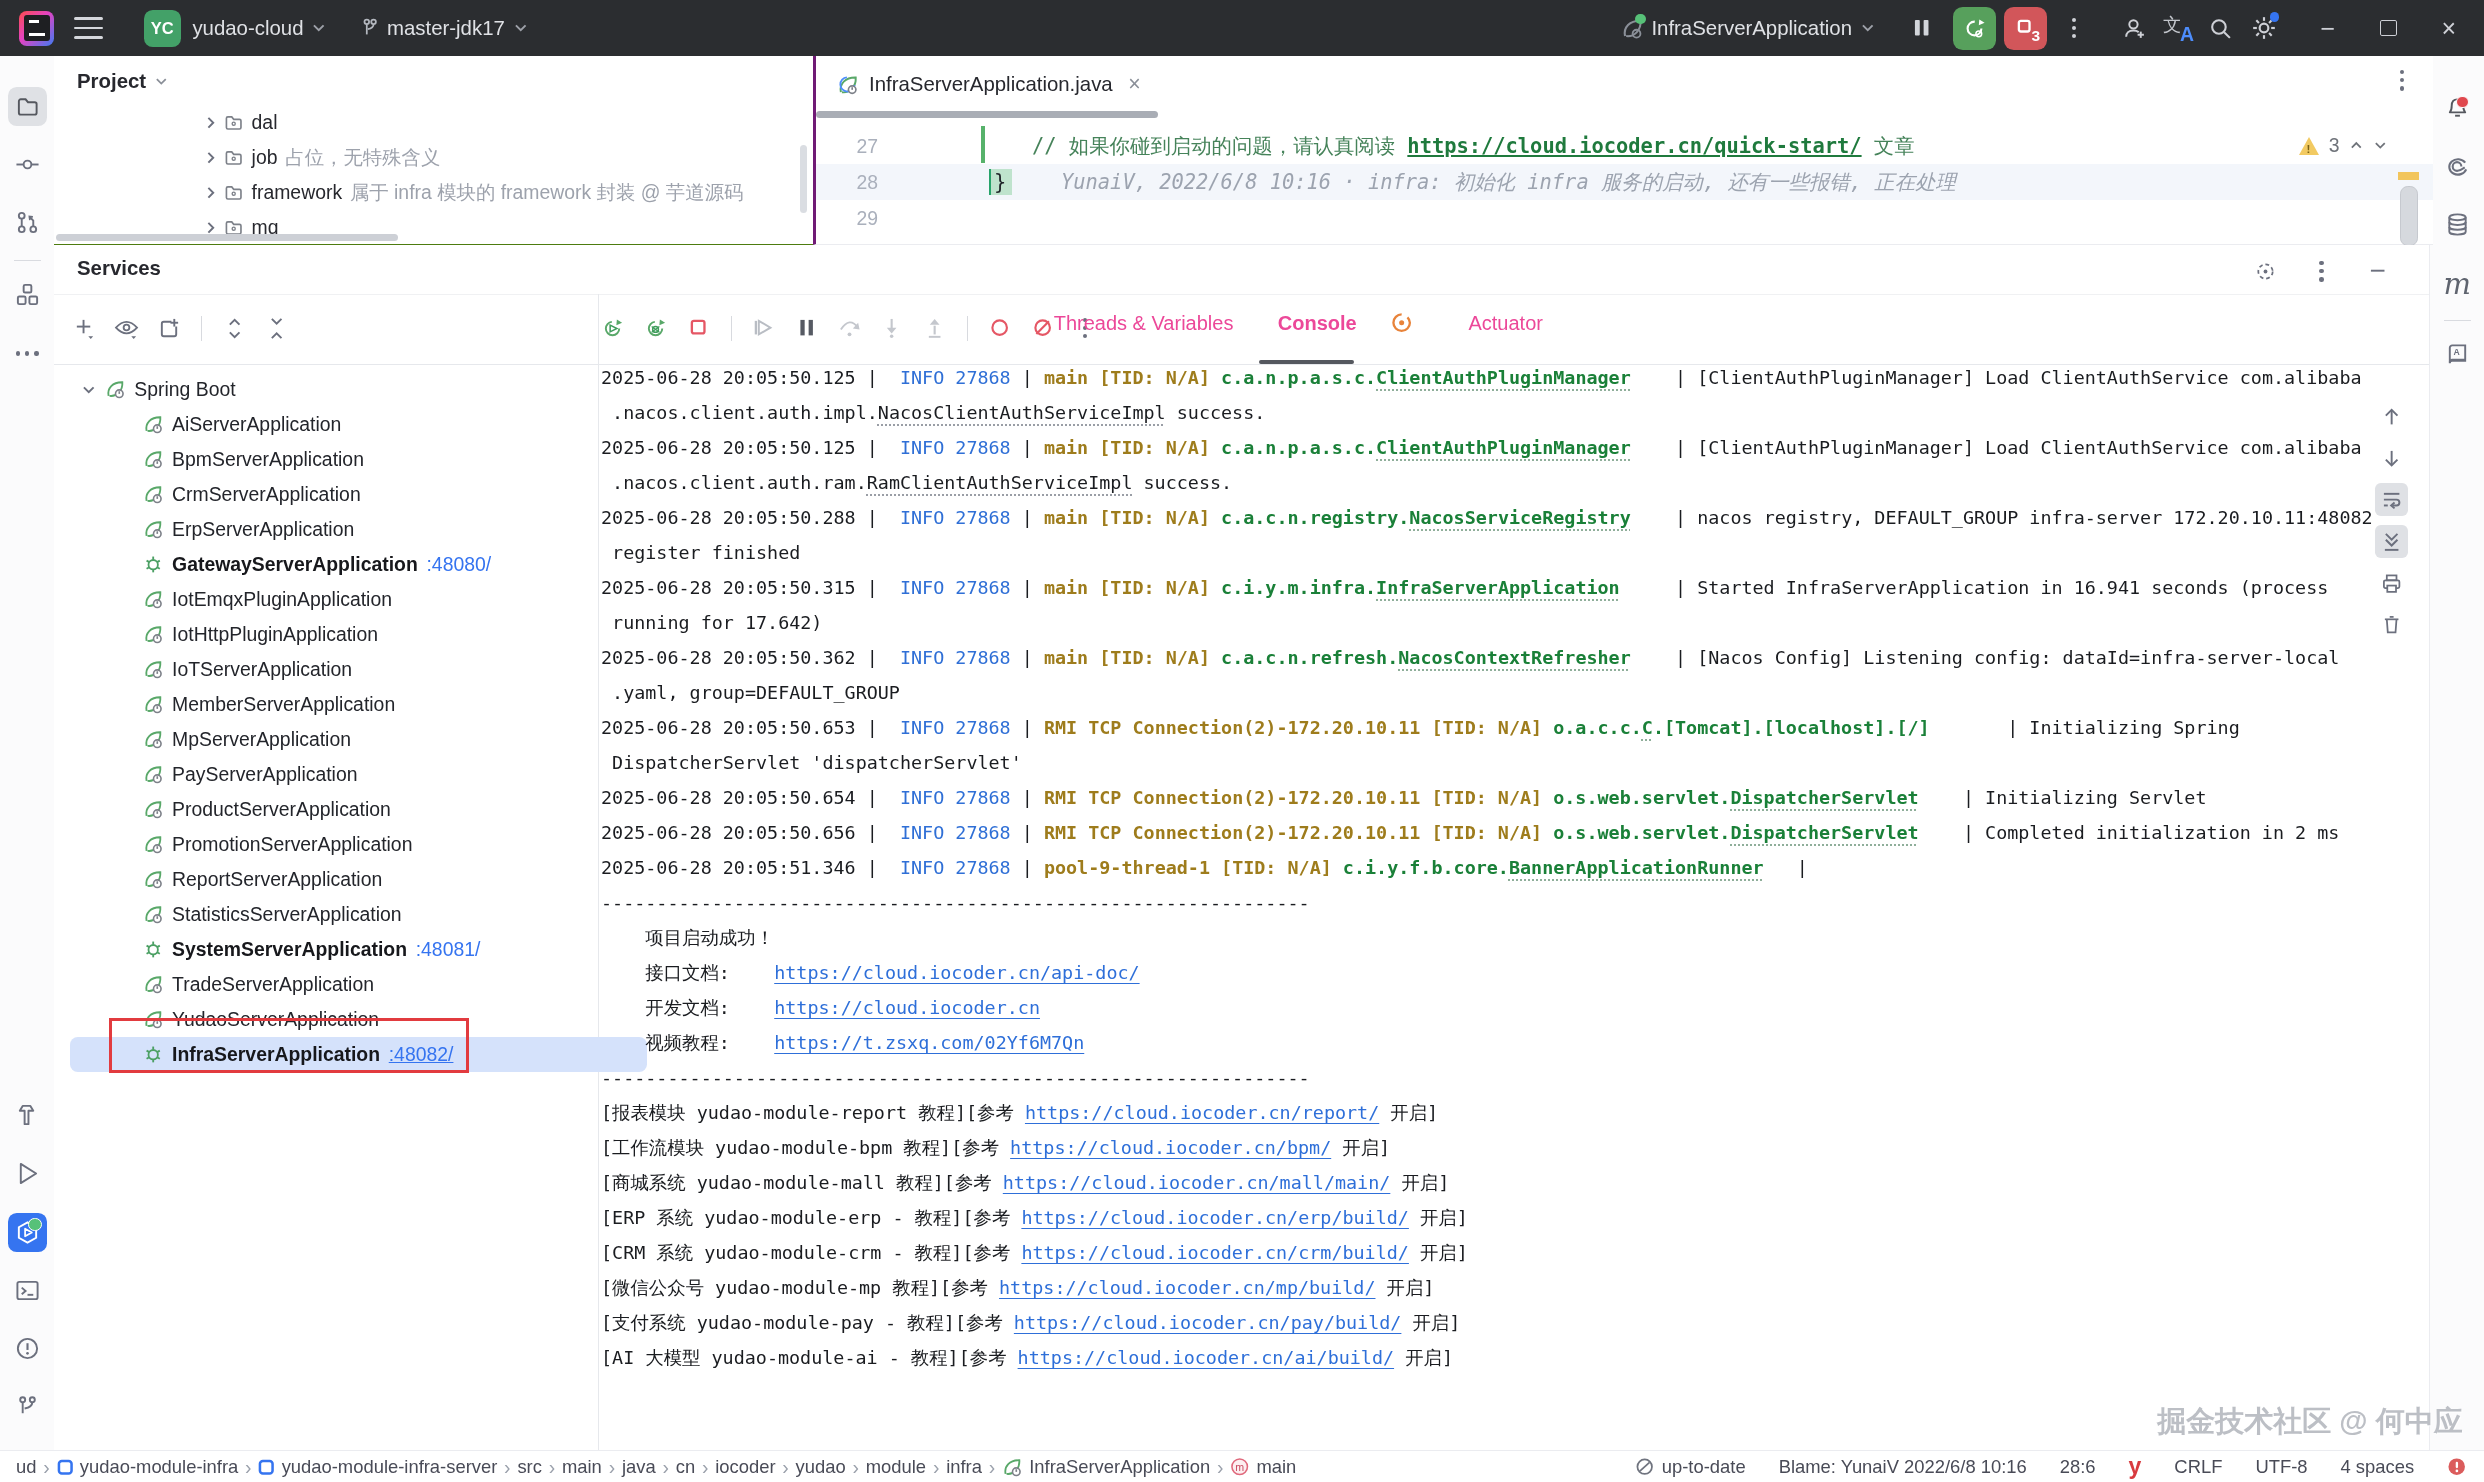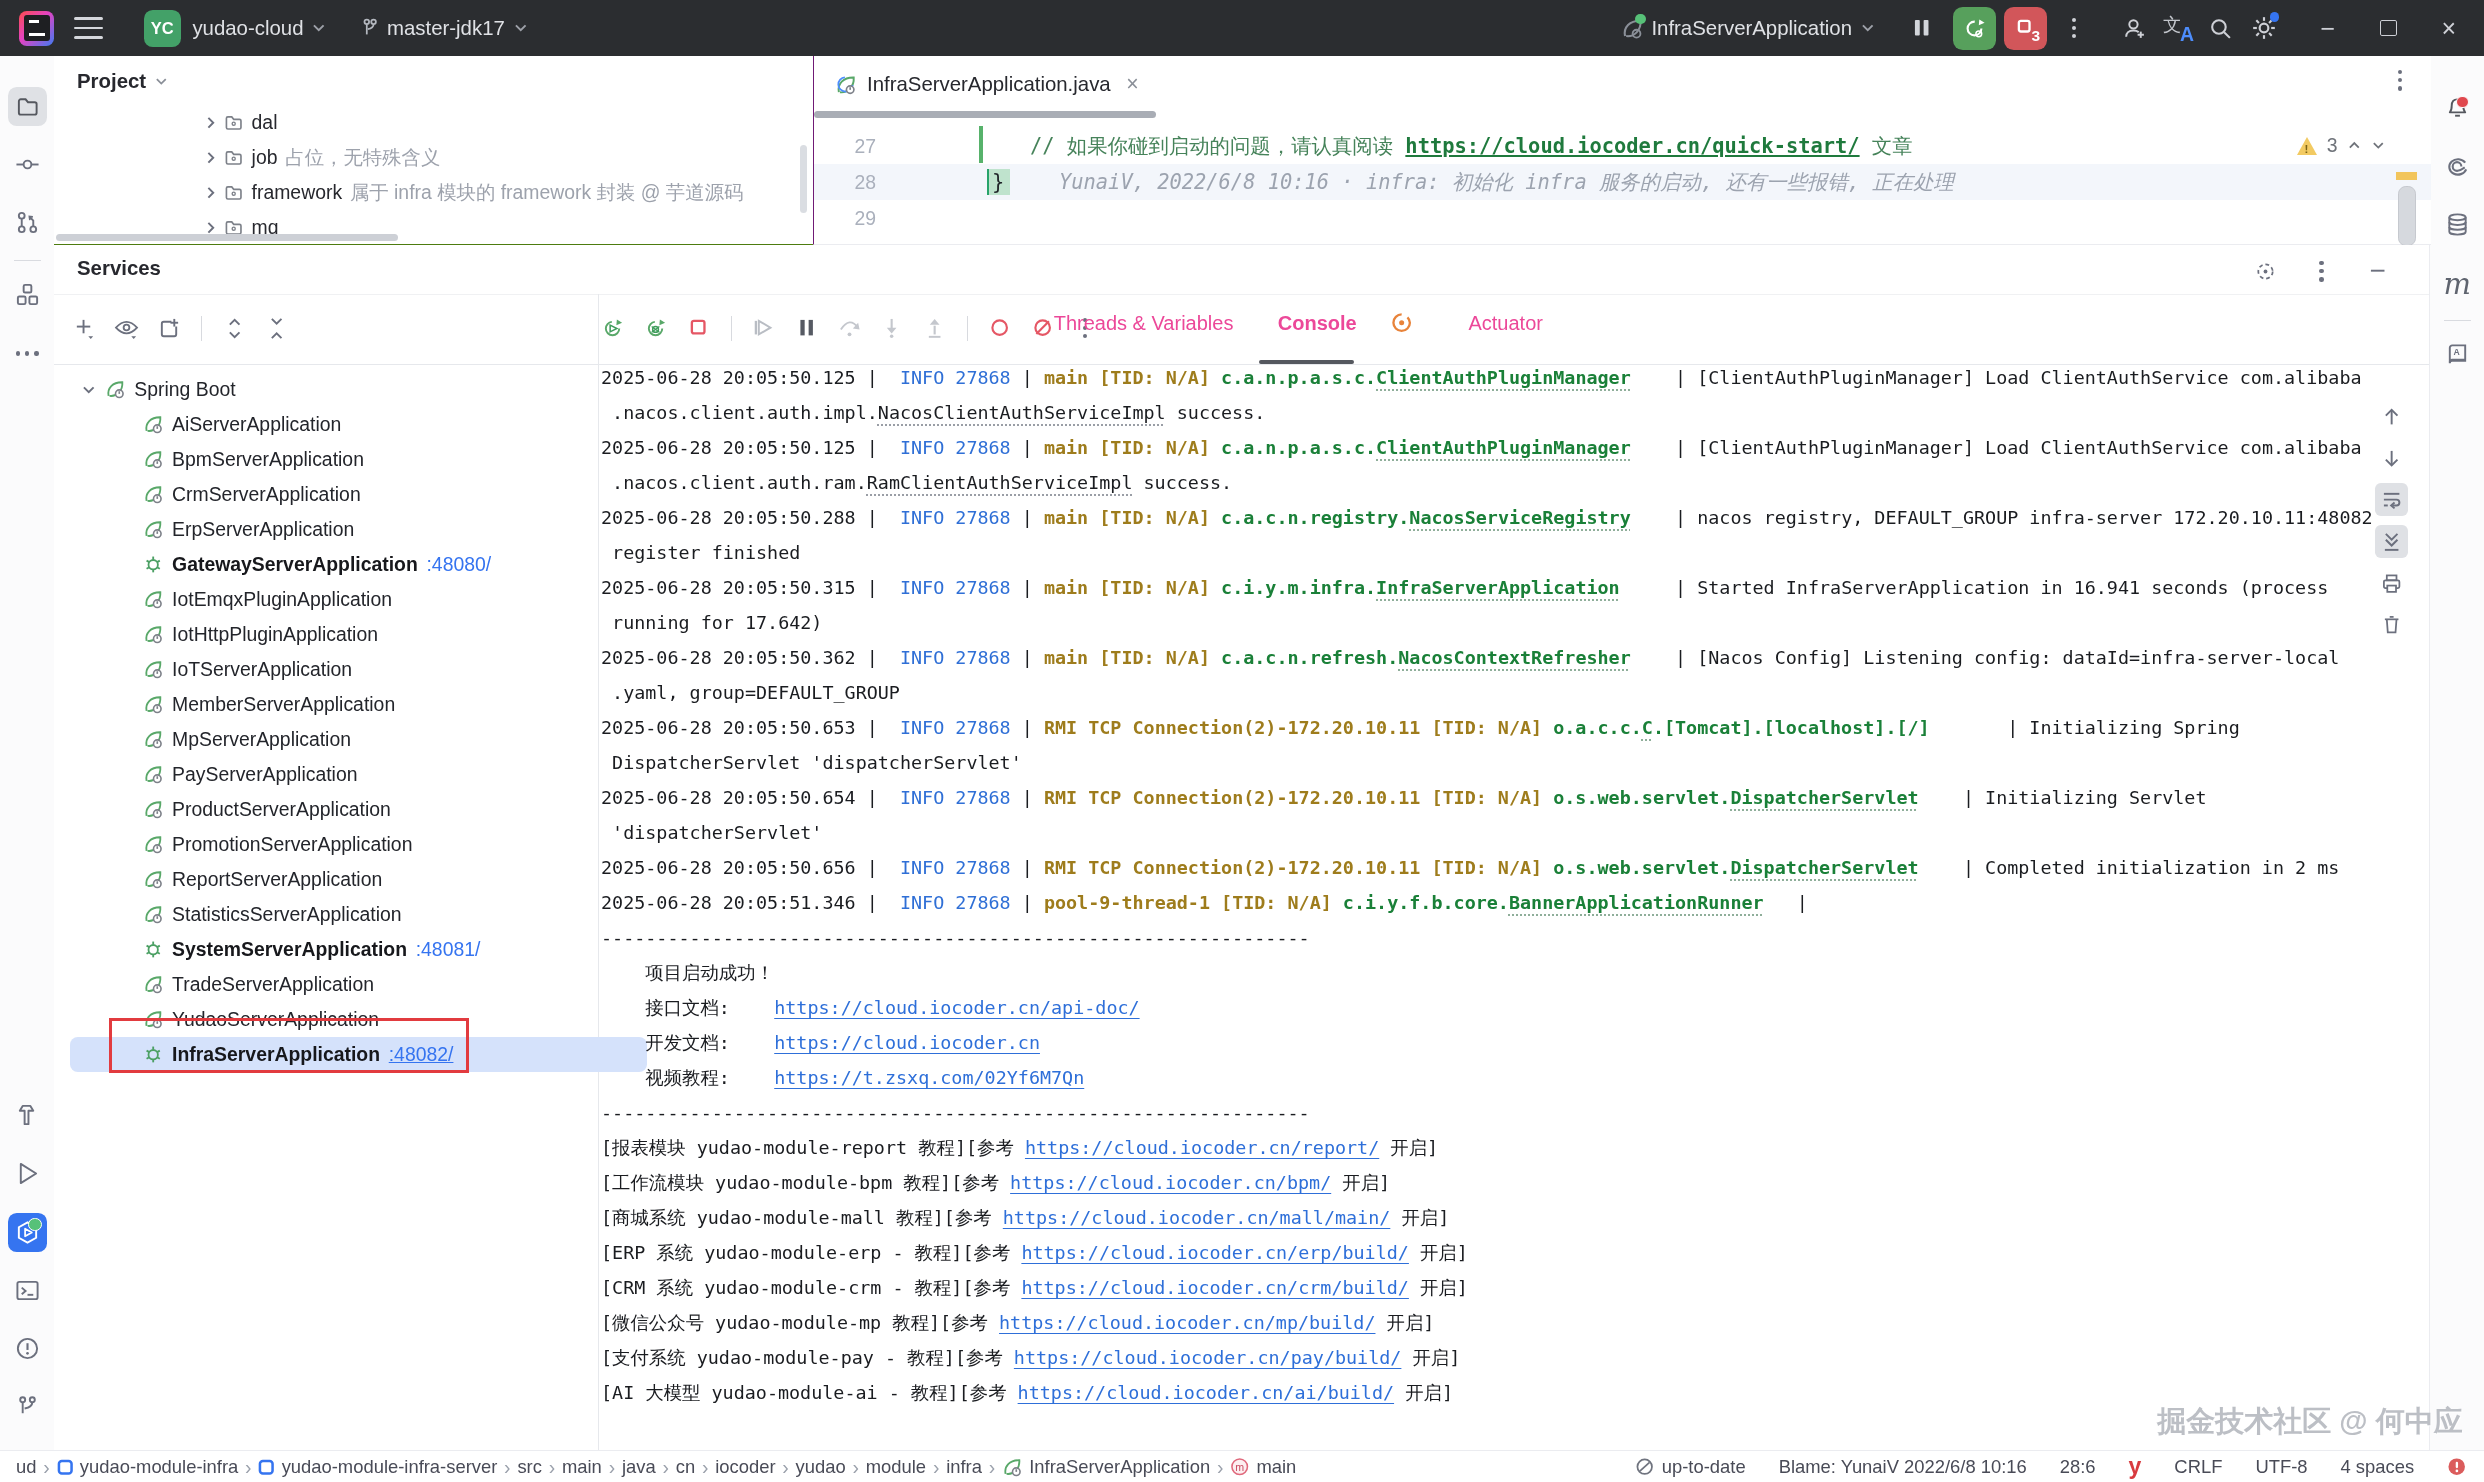--- a/index.html
+++ b/index.html
@@ -58,21 +58,21 @@
   #project-title{font-size:20.4px;font-weight:600;color:#27282e;}
   #project-tree{position:absolute;left:0;top:49px;right:0;}
   .prj-row{height:35px;display:flex;align-items:center;padding-left:151px;gap:7.8px;white-space:nowrap;}
   .prj-label{font-size:19.4px;color:#27282e;}
   .prj-note{font-size:19.4px;color:#9da2ac;}
   .hscroll{position:absolute;left:1.9px;bottom:2.9px;width:342px;height:6.8px;border-radius:3.9px;background:#cdd0d6;}
   .vscroll-p{position:absolute;right:5.8px;top:89px;width:6.8px;height:68px;border-radius:3.9px;background:#dadde2;}
 
   
   #editor{position:absolute;left:813px;top:56px;width:1617px;height:188px;background:#fff;
-          border-left:1px solid #701a75;border-bottom:1px solid #ebecf0;}
+          border-left:3px solid #701a75;border-bottom:1px solid #ebecf0;}
   #tabbar{position:absolute;left:0;top:0;right:0;height:57px;display:flex;align-items:center;}
   #editor-tab{display:flex;align-items:center;gap:9.7px;padding:0 19.4px 0 21.3px;height:100%;cursor:pointer;}
   #tab-title{font-size:20.4px;color:#27282e;}
   .tab-close{font-size:21.3px;color:#8a8f98;margin-left:5.8px;cursor:pointer;}
   #tab-underline{position:absolute;left:0;top:55px;width:342px;height:6.8px;border-radius:3.9px;background:#a9adb5;}
   #editor-kebab{position:absolute;right:29px;top:13.6px;}
   .kebab{display:flex;flex-direction:column;gap:3.9px;cursor:pointer;}
   .kebab i{width:4.4px;height:4.4px;border-radius:50%;background:#6c707e;}
   .code-row{position:absolute;left:0;right:0;height:36px;display:flex;align-items:center;}
   .gutter-num{position:absolute;left:27px;width:35px;text-align:right;font-size:19.4px;color:#aab0bc;}
@@ -834,21 +834,20 @@
       <div class="console-line"><span class="c-d"> .nacos.client.auth.ram.</span><span class="c-du">RamClientAuthServiceImpl</span><span class="c-d"> success.</span></div>
       <div class="console-line"><span class="c-d">2025-06-28 20:05:50.288 |  </span><span class="c-b">INFO 27868</span><span class="c-d"> | </span><span class="c-t">main [TID: N/A]</span><span class="c-g"> c.a.c.n.registry.</span><span class="c-gu">NacosServiceRegistry</span><span class="c-d">    | nacos registry, DEFAULT_GROUP infra-server 172.20.10.11:48082</span></div>
       <div class="console-line"><span class="c-d"> register finished</span></div>
       <div class="console-line"><span class="c-d">2025-06-28 20:05:50.315 |  </span><span class="c-b">INFO 27868</span><span class="c-d"> | </span><span class="c-t">main [TID: N/A]</span><span class="c-g"> c.i.y.m.infra.</span><span class="c-gu">InfraServerApplication</span><span class="c-d">     | Started InfraServerApplication in 16.941 seconds (process</span></div>
       <div class="console-line"><span class="c-d"> running for 17.642)</span></div>
       <div class="console-line"><span class="c-d">2025-06-28 20:05:50.362 |  </span><span class="c-b">INFO 27868</span><span class="c-d"> | </span><span class="c-t">main [TID: N/A]</span><span class="c-g"> c.a.c.n.refresh.</span><span class="c-gu">NacosContextRefresher</span><span class="c-d">    | [Nacos Config] Listening config: dataId=infra-server-local</span></div>
       <div class="console-line"><span class="c-d"> .yaml, group=DEFAULT_GROUP</span></div>
       <div class="console-line"><span class="c-d">2025-06-28 20:05:50.653 |  </span><span class="c-b">INFO 27868</span><span class="c-d"> | </span><span class="c-t">RMI TCP Connection(2)-172.20.10.11 [TID: N/A]</span><span class="c-g"> o.a.c.c.</span><span class="c-gu">C</span><span class="c-g">.[Tomcat].[localhost].[/]</span><span class="c-d">       | Initializing Spring</span></div>
       <div class="console-line"><span class="c-d"> DispatcherServlet 'dispatcherServlet'</span></div>
       <div class="console-line"><span class="c-d">2025-06-28 20:05:50.654 |  </span><span class="c-b">INFO 27868</span><span class="c-d"> | </span><span class="c-t">RMI TCP Connection(2)-172.20.10.11 [TID: N/A]</span><span class="c-g"> o.s.web.servlet.</span><span class="c-gu">DispatcherServlet</span><span class="c-d">    | Initializing Servlet</span></div>
-      <div class="console-line"><span class="c-d"> 'dispatcherServlet'</span></div>
       <div class="console-line"><span class="c-d">2025-06-28 20:05:50.656 |  </span><span class="c-b">INFO 27868</span><span class="c-d"> | </span><span class="c-t">RMI TCP Connection(2)-172.20.10.11 [TID: N/A]</span><span class="c-g"> o.s.web.servlet.</span><span class="c-gu">DispatcherServlet</span><span class="c-d">    | Completed initialization in 2 ms</span></div>
       <div class="console-line"><span class="c-d">2025-06-28 20:05:51.346 |  </span><span class="c-b">INFO 27868</span><span class="c-d"> | </span><span class="c-t">pool-9-thread-1 [TID: N/A]</span><span class="c-g"> c.i.y.f.b.core.</span><span class="c-gu">BannerApplicationRunner</span><span class="c-d">   |</span></div>
       <div class="console-line"><span class="c-d">----------------------------------------------------------------</span></div>
       <div class="console-line"><span class="c-d">    项目启动成功！</span></div>
       <div class="console-line"><span class="c-d">    接口文档:    </span><span class="c-l">https://cloud.iocoder.cn/api-doc/</span></div>
       <div class="console-line"><span class="c-d">    开发文档:    </span><span class="c-l">https://cloud.iocoder.cn</span></div>
       <div class="console-line"><span class="c-d">    视频教程:    </span><span class="c-l">https://t.zsxq.com/02Yf6M7Qn</span></div>
       <div class="console-line"><span class="c-d">----------------------------------------------------------------</span></div>
       <div class="console-line"><span class="c-d">[报表模块 yudao-module-report 教程][参考 </span><span class="c-l">https://cloud.iocoder.cn/report/</span><span class="c-d"> 开启]</span></div>
       <div class="console-line"><span class="c-d">[工作流模块 yudao-module-bpm 教程][参考 </span><span class="c-l">https://cloud.iocoder.cn/bpm/</span><span class="c-d"> 开启]</span></div>

